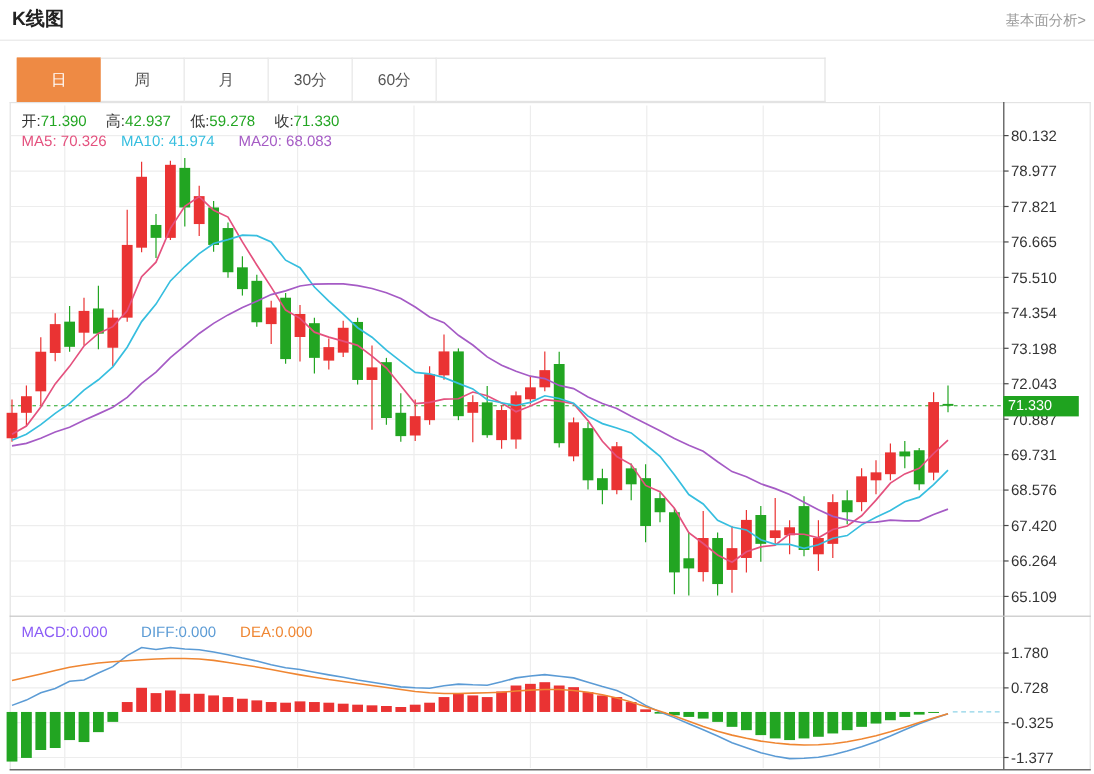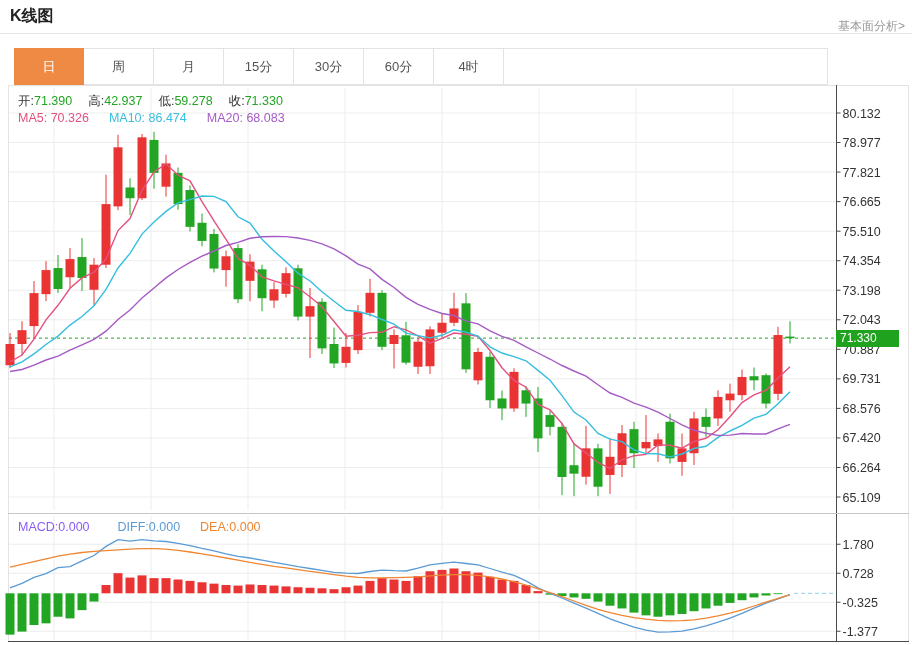--- a/index.html
+++ b/index.html
@@ -1,31 +1,31 @@
 <!DOCTYPE html>
 <html><head>
 <meta charset="utf-8">
 <style>
   html,body{margin:0;padding:0;background:#fff;}
   #root{position:relative;width:912px;height:645px;background:#fff;overflow:hidden;
         font-family:"Liberation Sans","DejaVu Sans",sans-serif;}
   .title{position:absolute;left:10px;top:6px;font-size:16px;font-weight:bold;color:#222;}
-  .fund-link{position:absolute;right:7px;top:18px;font-size:12px;color:#999;cursor:pointer;text-decoration:none;}
+  .fund-link{position:absolute;right:7px;top:9px;font-size:12px;color:#999;cursor:pointer;text-decoration:none;}
   .top-divider{position:absolute;left:0;top:33px;width:912px;height:1px;background:#e8e8e8;}
   .tabbar{position:absolute;left:14px;top:48px;height:37px;display:flex;}
   .tab{width:70px;height:37px;box-sizing:border-box;border:1px solid #e3e3e3;border-left:none;
        background:#fff;color:#555;font-size:13px;line-height:35px;text-align:center;cursor:pointer;}
   .tab:first-child{border-left:1px solid #e3e3e3;}
   .tab.active{background:#ee8a44;border-color:#ee8a44;color:#fff;}
   .tab-filler{width:324px;height:37px;box-sizing:border-box;border:1px solid #e3e3e3;border-left:none;background:#fff;}
   .panel-border{position:absolute;background:#e3e3e3;}
   .legend-row{position:absolute;left:18px;font-size:12.5px;white-space:nowrap;}
   .ohlc-label{color:#333;}
   .ohlc-value{color:#22a522;margin-right:16px;}
-  .ma5{color:#e4517e;margin-right:20px;}
+  .ma5{color:#e4517e;margin-right:12px;}
   .ma10{color:#36bedf;margin-right:20px;}
   .ma20{color:#a55bc5;}
   .macd-l{color:#8b5cf6;margin-right:28px;}
   .diff-l{color:#5b9bd5;margin-right:20px;text-align:center;}
   .dea-l{color:#ef8632;}
   #canvas{position:absolute;left:0;top:0;}
   .price-tag{position:absolute;left:836px;top:330px;width:63px;height:17px;background:#1fa31f;
              color:#fff;font-size:12px;line-height:17px;padding-left:4px;box-sizing:border-box;}
   .sep{position:absolute;left:8px;top:513px;width:901px;height:1px;background:#c6c6c6;}
   .bottom-line{position:absolute;left:8px;top:641px;width:901px;height:1px;background:#4a4a4a;}
@@ -36,24 +36,22 @@
 <div id="root">
 
   <div class="title">K线图</div>
   <a class="fund-link">基本面分析&gt;</a>
   <div class="top-divider"></div>
 
   <div class="tabbar">
     <div class="tab active">日</div>
     <div class="tab">周</div>
     <div class="tab">月</div>
-    <div class="tab">15分</div>
     <div class="tab">30分</div>
     <div class="tab">60分</div>
-    <div class="tab">4时</div>
     <div class="tab-filler"></div>
   </div>
 
   <div class="panel-border" style="left:8px;top:85px;width:901px;height:1px;"></div>
   <div class="panel-border" style="left:8px;top:85px;width:1px;height:556px;"></div>
   <div class="panel-border" style="left:908px;top:85px;width:1px;height:556px;"></div>
 
   <svg id="canvas" width="912" height="645">
       <line x1="9" y1="113" x2="836" y2="113" stroke="#ededed" stroke-width="1"></line>
       <line x1="9" y1="142.54" x2="836" y2="142.54" stroke="#ededed" stroke-width="1"></line>
@@ -330,21 +328,21 @@
       <text x="842.5" y="606.757" font-size="12.5" fill="#333333" font-family="Liberation Sans, sans-serif">-0.325</text>
       <line x1="836.5" y1="631.2501199999999" x2="840.5" y2="631.2501199999999" stroke="#4a4a4a" stroke-width="1"></line>
       <text x="842.5" y="635.7501199999999" font-size="12.5" fill="#333333" font-family="Liberation Sans, sans-serif">-1.377</text>
     </svg>
 
   <div class="legend-row" style="top:93px;">
     <span class="ohlc-label">开:</span><span class="ohlc-value">71.390</span><span class="ohlc-label">高:</span><span class="ohlc-value">42.937</span><span class="ohlc-label">低:</span><span class="ohlc-value">59.278</span><span class="ohlc-label">收:</span><span class="ohlc-value">71.330</span>
   </div>
 
   <div class="legend-row" style="top:111px;">
-    <span class="ma5"><span>MA5:</span> <span>70.326</span></span><span class="ma10"><span>MA10:</span> <span>86.474</span></span><span class="ma20"><span>MA20:</span> <span>68.083</span></span>
+    <span class="ma5"><span>MA5:</span> <span>70.326</span></span><span class="ma10"><span>MA10:</span> <span>41.974</span></span><span class="ma20"><span>MA20:</span> <span>68.083</span></span>
   </div>
 
   <div class="legend-row" style="top:520px;">
     <span class="macd-l"><span>MACD:</span><span>0.000</span></span><span class="diff-l"><span>DIFF:</span><span>0.000</span></span><span class="dea-l"><span>DEA:</span><span>0.000</span></span>
   </div>
 
   <div class="sep"></div>
   <div class="bottom-line"></div>
 
   <div class="price-tag" style="top: 329.618px;">71.330</div>

